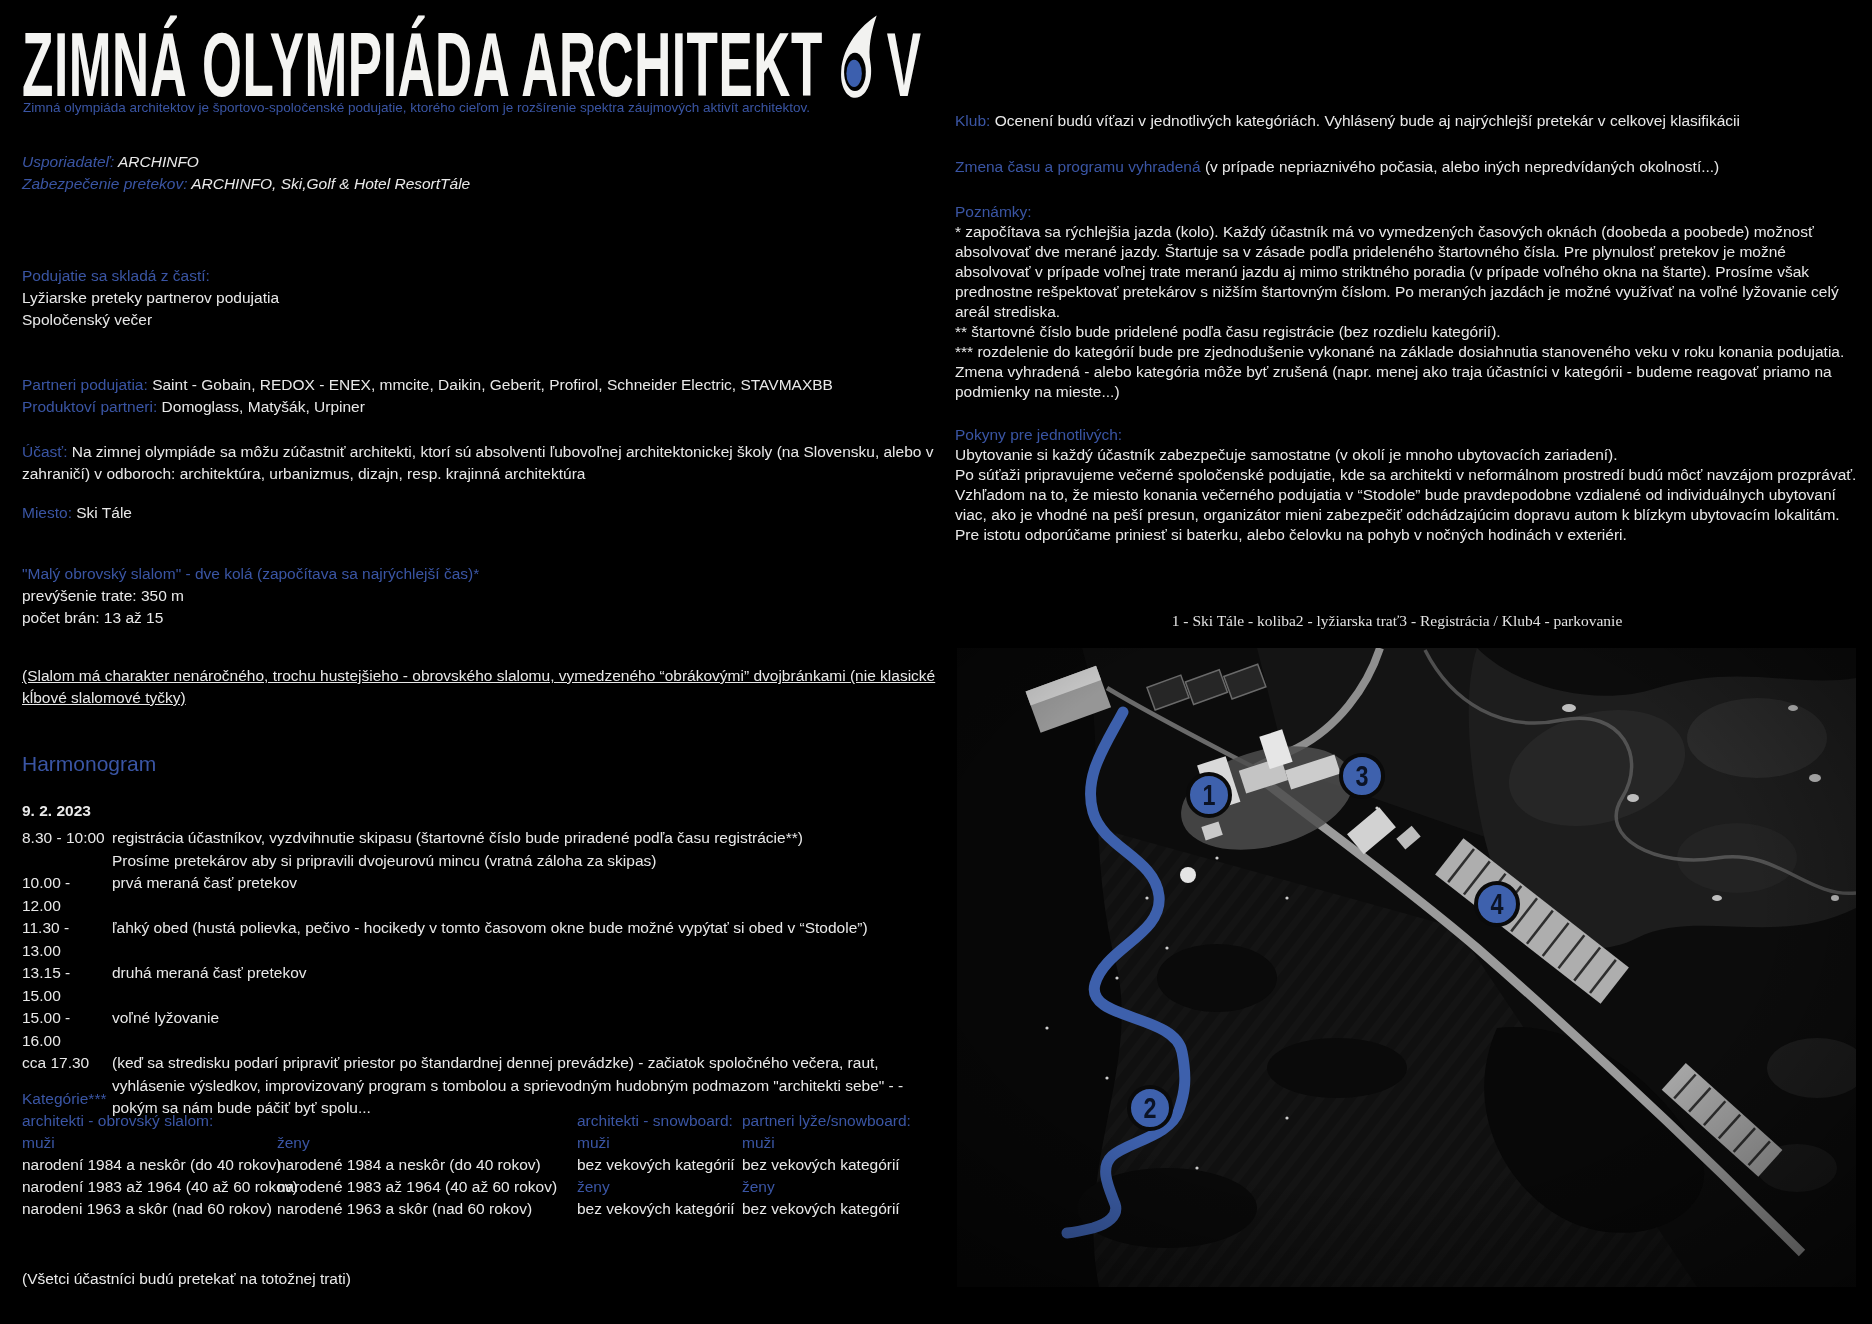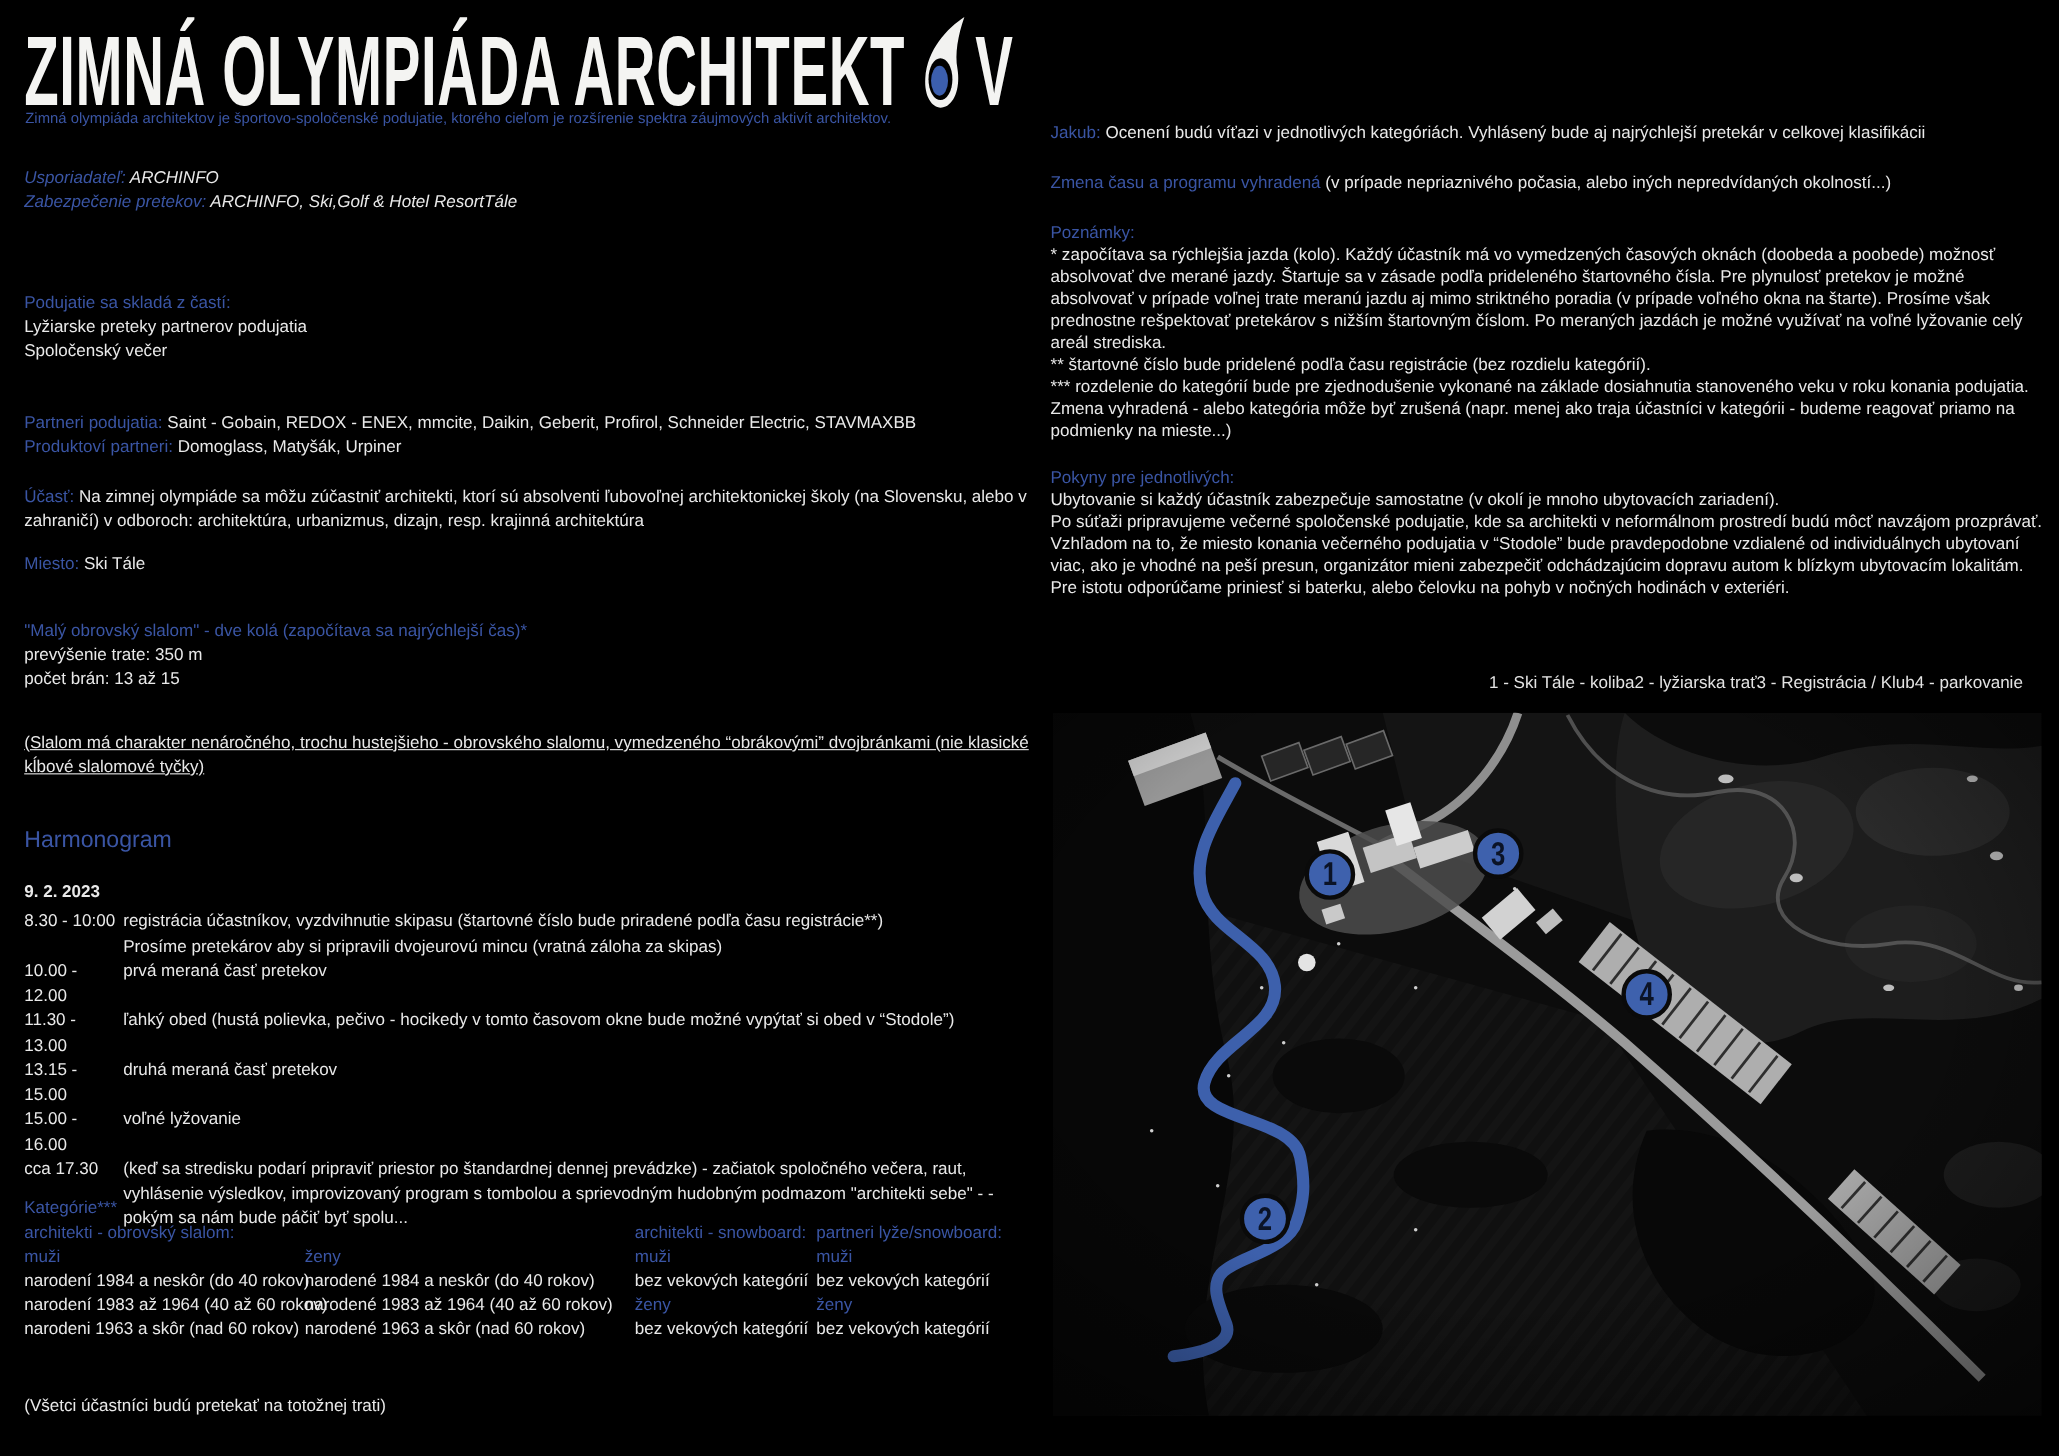--- a/index.html
+++ b/index.html
@@ -34,21 +34,21 @@
   .cat-col{position:absolute;white-space:nowrap;}
   .cc1{left:0;top:44px;} .cc2{left:255px;top:44px;} .cc3{left:555px;top:22px;} .cc4{left:720px;top:22px;}
   .footnote{position:absolute;left:22px;top:1270px;font-size:15.5px;}
 
   
   .col-right{position:absolute;left:955px;top:111px;width:908px;font-size:15.5px;line-height:20px;}
   .mt26{margin-top:26px;} .mt25{margin-top:25px;} .mt23{margin-top:23px;}
 
   
   .legend{position:absolute;left:955px;top:612px;width:884px;display:flex;
-          justify-content:flex-end;font-size:15.5px;color:#e3e3e3;}
+          justify-content:center;font-size:15.5px;color:#e3e3e3;font-family:Liberation Serif, serif;}
   .map{position:absolute;left:957px;top:648px;width:899px;height:639px;}
   .map svg{display:block;width:100%;height:100%;}
   .marker-num{font-family:"Liberation Sans",sans-serif;font-weight:bold;font-size:30px;fill:#0b1326;}
 </style>
 </head>
 <body>
 
 <div class="page">
 
   <div class="title-row">
@@ -161,21 +161,21 @@
       <p class="lbl">muži</p>
       <p>bez vekových kategórií</p>
       <p class="lbl">ženy</p>
       <p>bez vekových kategórií</p>
     </div>
   </div>
 
   <p class="footnote">(Všetci účastníci budú pretekať na totožnej trati)</p>
 
   <div class="col-right">
-    <p><span class="lbl">Jakub:</span><span>Ocenení budú  víťazi  v jednotlivých kategóriách. Vyhlásený bude aj najrýchlejší pretekár v celkovej klasifikácii</span></p>
+    <p><span class="lbl">Klub:</span><span>Ocenení budú  víťazi  v jednotlivých kategóriách. Vyhlásený bude aj najrýchlejší pretekár v celkovej klasifikácii</span></p>
     <p class="mt26"><span class="lbl">Zmena času a programu vyhradená</span><span>(v prípade nepriaznivého počasia, alebo iných nepredvídaných okolností...)</span></p>
     <p class="lbl mt25">Poznámky:</p>
     <div>
       <p>* započítava sa rýchlejšia jazda (kolo). Každý účastník má vo vymedzených časových oknách (doobeda a poobede) možnosť absolvovať dve merané jazdy. Štartuje sa v zásade podľa prideleného štartovného čísla. Pre plynulosť pretekov je možné absolvovať v prípade voľnej trate meranú jazdu aj mimo striktného poradia (v prípade voľného okna na štarte). Prosíme však prednostne rešpektovať pretekárov s nižším štartovným číslom. Po meraných jazdách je možné využívať na voľné lyžovanie celý areál strediska.</p>
       <p>** štartovné číslo bude pridelené podľa času registrácie (bez rozdielu kategórií).</p>
       <p>*** rozdelenie do kategórií bude pre zjednodušenie vykonané na základe dosiahnutia stanoveného veku v roku konania podujatia. Zmena vyhradená - alebo kategória môže byť zrušená (napr. menej ako traja účastníci v kategórii - budeme reagovať priamo na podmienky na mieste...)</p>
     </div>
     <p class="lbl mt23">Pokyny pre jednotlivých:</p>
     <div>
       <p>Ubytovanie si každý účastník zabezpečuje samostatne (v okolí je mnoho ubytovacích zariadení).</p>

